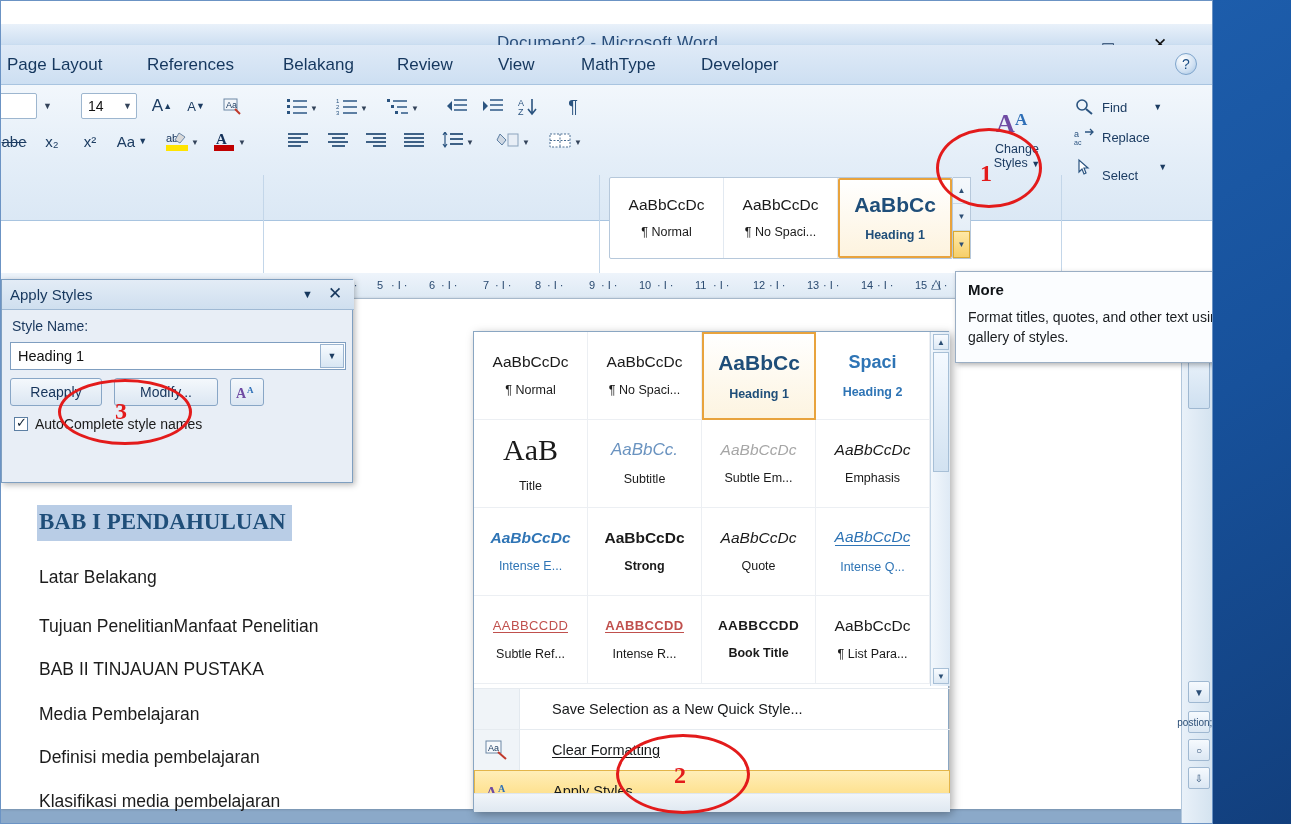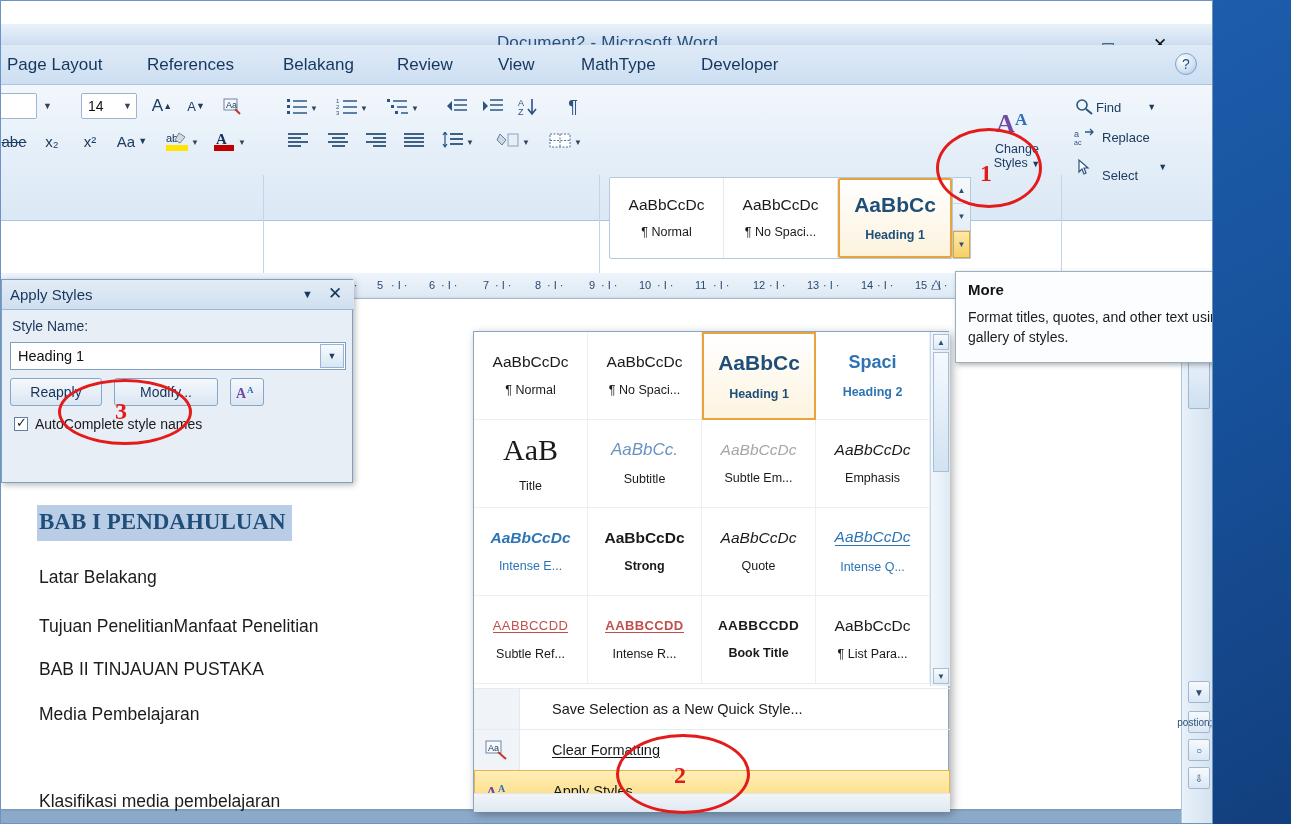--- a/index.html
+++ b/index.html
@@ -568,21 +568,21 @@
 
     <div class="grp-sep" style="left:1060px;"></div>
     <div class="grp-foot" style="left:600px; width:460px;">Styles</div>
     <div class="dlg-launch" style="left:1038px;">◢</div>
 
     <div class="rbtn" style="left:1072px; top:8px; width:124px; height:28px; justify-content:flex-start;">
       <svg width="22" height="18" viewBox="0 0 22 18" aria-hidden="true">
         <circle cx="8" cy="7" r="5" fill="none" stroke="#2b5480" stroke-width="1.6"></circle>
         <path d="M12 11 L18 16" stroke="#2b5480" stroke-width="2"></path>
       </svg>
-      <span style="">Find</span>
+      <span style="margin-left:6px;">Find</span>
       <span style="font-size:9px; margin-left:26px;">▼</span>
     </div>
     <div class="rbtn" style="left:1072px; top:38px; width:124px; height:28px; justify-content:flex-start;">
       <svg width="22" height="18" viewBox="0 0 22 18" aria-hidden="true">
         <text x="0" y="9" font-size="9" fill="#2b5480" font-family="Liberation Sans">a</text>
         <text x="0" y="17" font-size="7" fill="#2b5480" font-family="Liberation Sans">ac</text>
         <path d="M11 4 L19 4 M16 1 L19 4 L16 7" stroke="#2b5480" stroke-width="1.3" fill="none"></path>
       </svg>
       <span style="margin-left:6px;">Replace</span>
     </div>
@@ -623,20 +623,21 @@
     <span class="rk" style="left:930px; top:3px; font-size:13px;">△</span>
   </div>
 
   <div id="docarea">
     <div id="page">
       <div id="doc-heading">BAB I PENDAHULUAN</div>
       <div class="docline" style="top:268px;">Latar Belakang</div>
       <div class="docline" style="top:317px;">Tujuan PenelitianManfaat Penelitian</div>
       <div class="docline" style="top:360px;">BAB II TINJAUAN PUSTAKA</div>
       <div class="docline" style="top:405px;">Media Pembelajaran</div>
+      <div class="docline" style="top:448px;">Definisi media pembelajaran</div>
       <div class="docline" style="top:492px;">Klasifikasi media pembelajaran</div>
     </div>
   </div>
 
   <div id="vscroll">
     <div class="vsb-btn" style="top:4px;">▲</div>
     <div id="vsb-thumb"></div>
     <div class="vsb-btn" style="top:382px;">▼</div>
     <div class="vsb-btn" style="top:412px;">	postion;⇅</div>
     <div class="vsb-btn" style="top:440px;">○</div>

